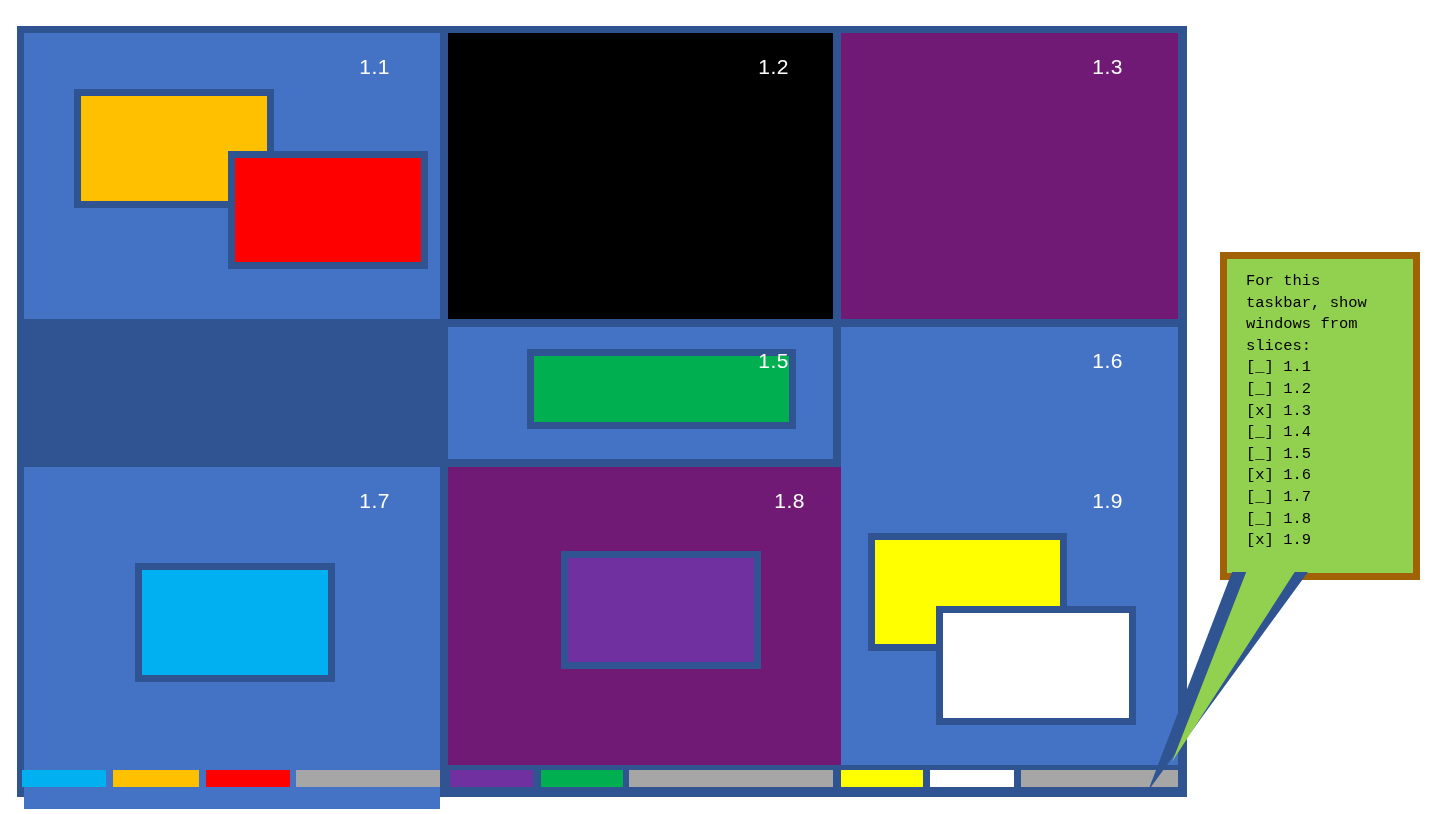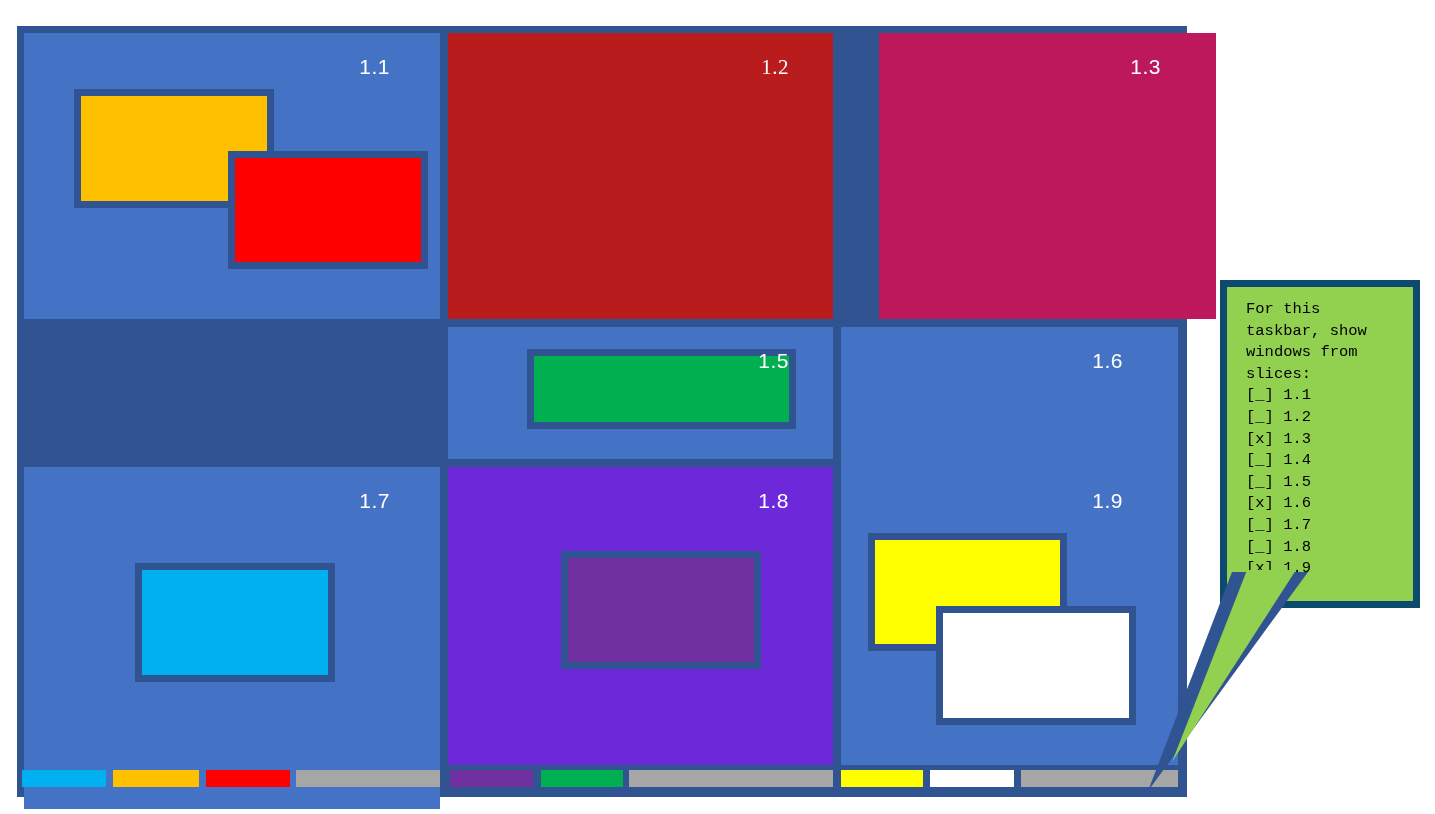--- a/index.html
+++ b/index.html
@@ -78,25 +78,24 @@
   .tb-gray2  { left: 629px;  width: 204px; }
   .tb-yellow { left: 841px;  width: 82px;  }
   .tb-white  { left: 930px;  width: 84px;  }
   .tb-gray3  { left: 1021px; width: 157px; }
   
   .callout {
     position: absolute;
     left: 1220px; top: 252px;
     width: 200px; height: 328px;
     box-sizing: border-box;
-    border: 7px solid #0c4a6e;
+    border: 7px solid #a16207;
     background: #92D050;
     padding: 12px 0 0 19px;
     z-index: 4;
-    margin-top: 28px;
   }
   .callout-line {
     font-family: "Liberation Mono", "DejaVu Sans Mono", monospace;
     font-size: 15.5px;
     line-height: 21.6px;
     color: #000000;
     white-space: pre;
   }
   .tail-svg {
     position: absolute;
@@ -109,36 +108,36 @@
 </head>
 <body>
 
 <div class="canvas">
 
   <div class="desktop-frame" style="background: rgb(47, 84, 145);"></div>
 
   <div class="slice s11 c1" style="background: rgb(68, 114, 196);">
     <span class="slice-label">1.1</span>
   </div>
-  <div class="slice s12 c2" style="background: #b91c1c; font-family: Liberation Serif, serif;">
+  <div class="slice s12 c2" style="background: #000000;">
     <span class="slice-label">1.2</span>
   </div>
-  <div class="slice s13 c3" style="background: #be185d; margin-left: 38px;">
+  <div class="slice s13 c3" style="background: #701a75;">
     <span class="slice-label">1.3</span>
   </div>
   <div class="slice s15 c2" style="background: rgb(68, 114, 196);">
     <span class="slice-label">1.5</span>
   </div>
   <div class="slice s16 c3" style="background: rgb(68, 114, 196);">
     <span class="slice-label">1.6</span>
   </div>
   <div class="slice s17 c1" style="background: rgb(68, 114, 196);">
     <span class="slice-label">1.7</span>
   </div>
-  <div class="slice s18 c2" style="background: #6d28d9;">
+  <div class="slice s18 c2" style="background: #701a75; padding-left: 16px;">
     <span class="slice-label">1.8</span>
   </div>
   <div class="slice s19 c3" style="background: rgb(68, 114, 196);">
     <span class="slice-label">1.9</span>
   </div>
 
   <div class="window w-orange" style="background: rgb(255, 192, 0);"></div>
   <div class="window w-red" style="background: rgb(255, 0, 0);"></div>
   <div class="window w-green" style="background: rgb(0, 176, 80);"></div>
   <div class="window w-cyan" style="background: rgb(0, 176, 240);"></div>

